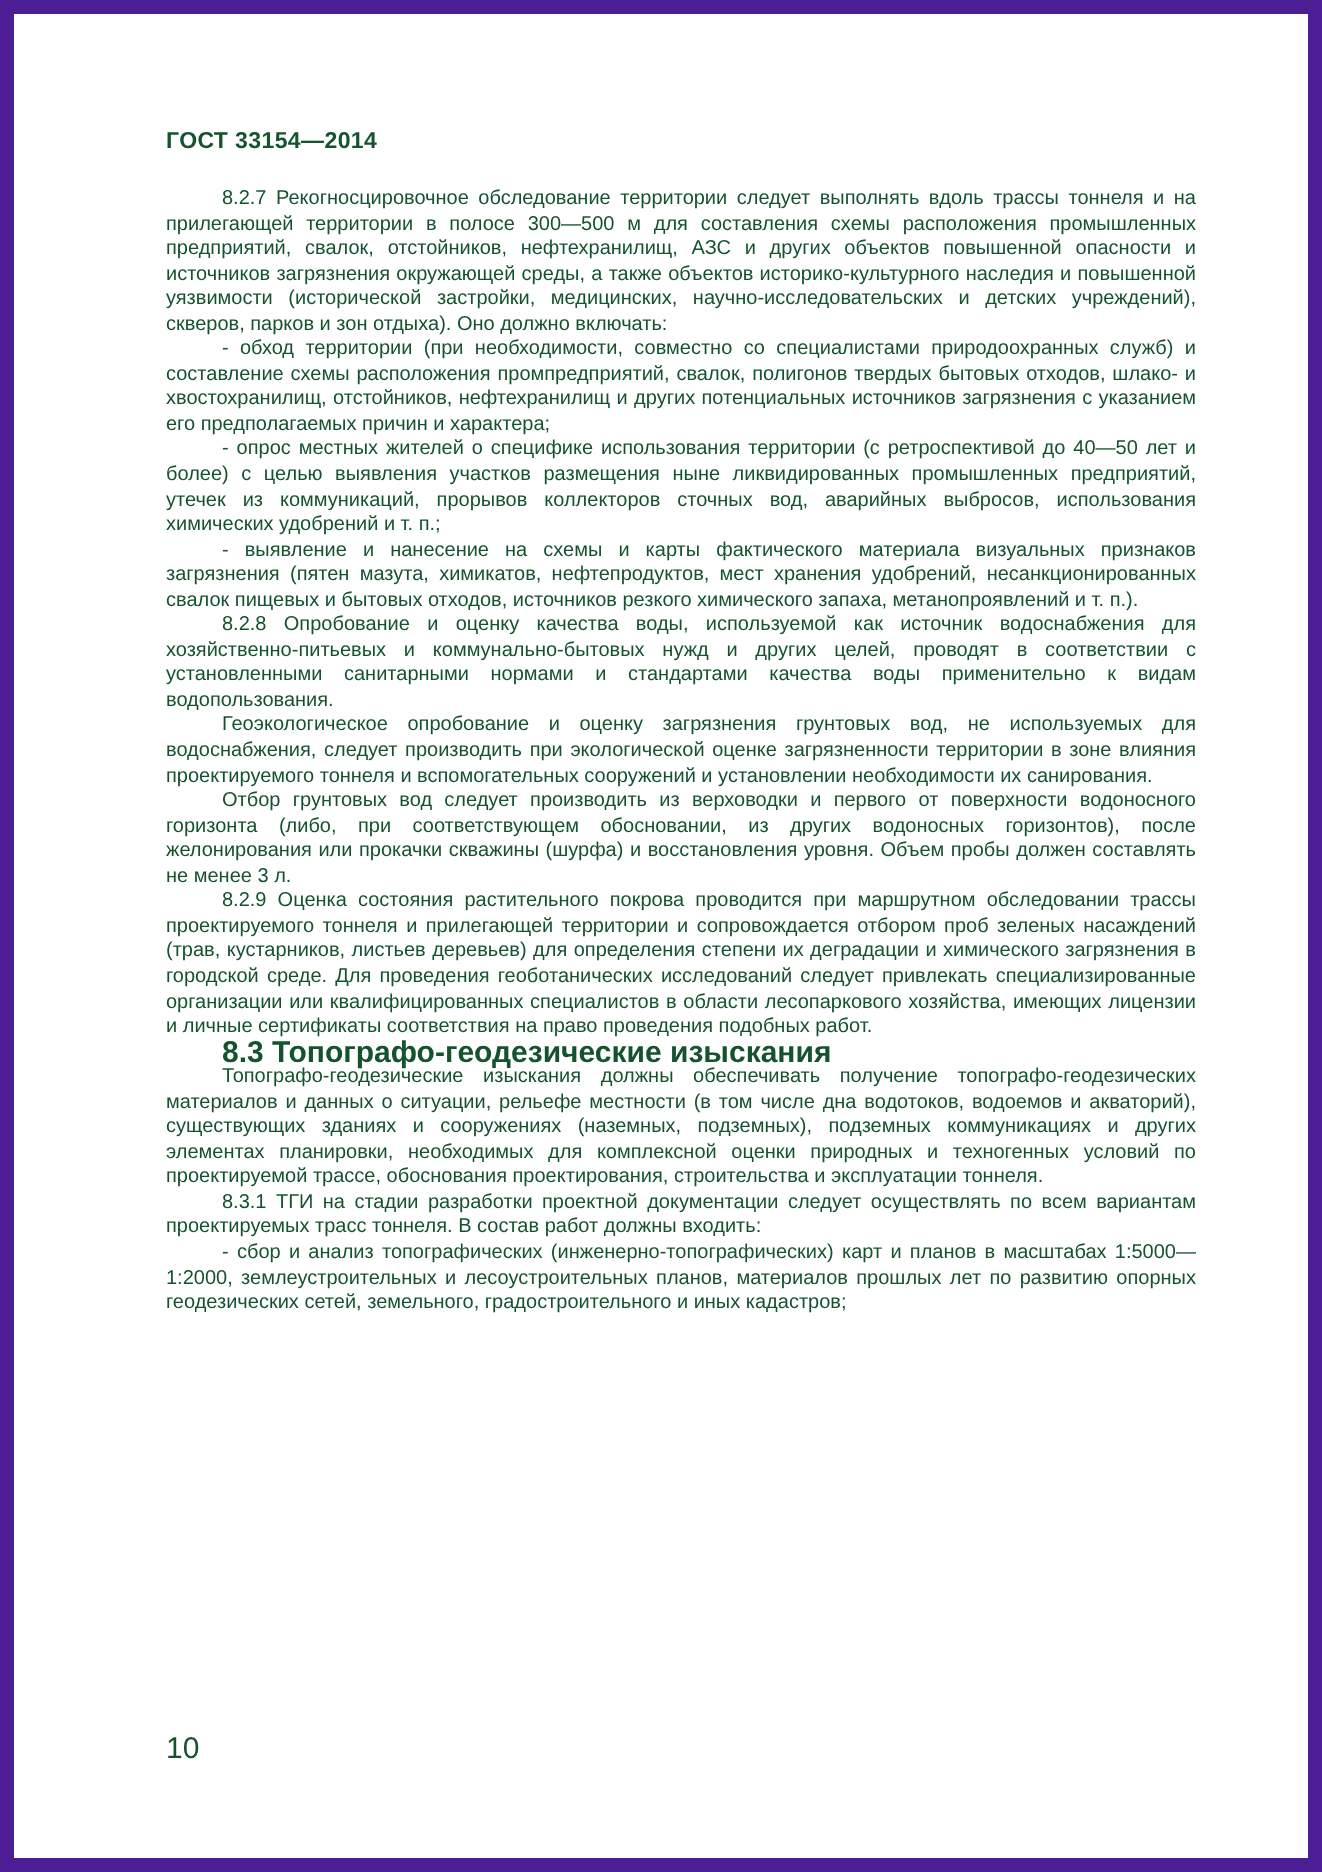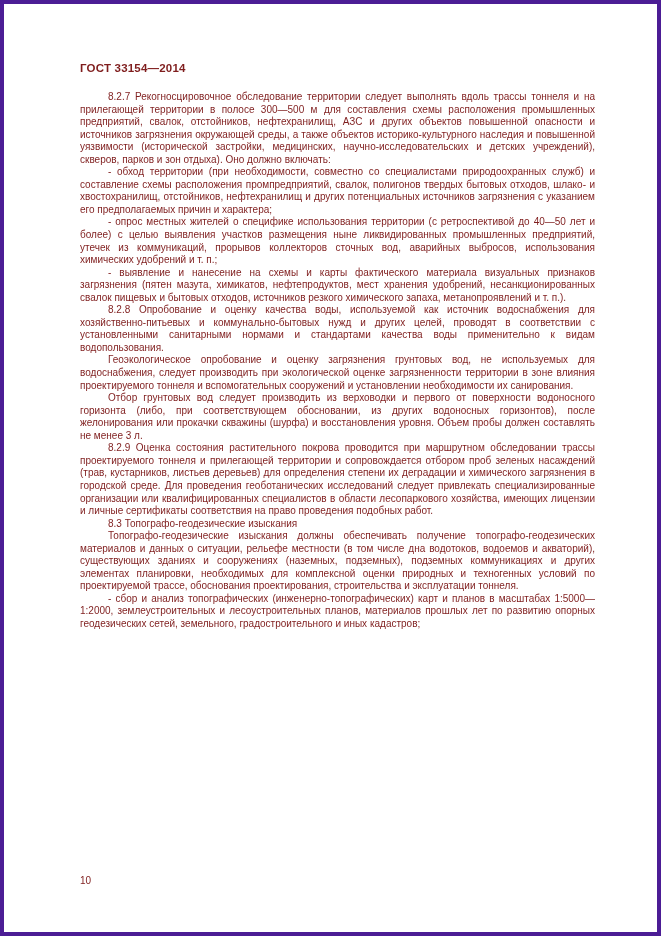--- a/index.html
+++ b/index.html
@@ -6,23 +6,23 @@
     margin: 0;
     padding: 0;
     background: #ffffff;
   }
   .page {
     position: relative;
     width: 661px;
     height: 936px;
     background: #ffffff;
     box-sizing: border-box;
-    border: 4px solid #4c1d95;
+    border: 7px solid #4c1d95;
     font-family: "Liberation Sans", sans-serif;
-    color: #7f1d1d;
+    color: #14532d;
     overflow: hidden;
   }
   .doc-header {
     position: absolute;
     top: 58px;
     left: 76px;
     font-size: 11.5px;
     font-weight: bold;
     letter-spacing: 0.2px;
   }
@@ -36,29 +36,29 @@
     text-align: justify;
   }
   .doc-body p {
     margin: 0;
     padding: 0;
     text-indent: 28px;
   }
   .section-heading {
     margin: 7px 0 7px 0;
     text-indent: 28px;
-    font-weight: normal;
-    font-size: 10px;
+    font-weight: bold;
+    font-size: 15px;
     text-align: left;
   }
   .doc-footer {
     position: absolute;
     left: 76px;
     bottom: 46px;
-    font-size: 10px;
+    font-size: 15px;
     text-align: right;
   }
 </style>
 </head>
 <body>
 
 <div class="page">
 
   <div class="doc-header">ГОСТ 33154—2014</div>
 
@@ -68,18 +68,19 @@
     <p>- опрос местных жителей о специфике использования территории (с ретроспективой до 40—50 лет и более) с целью выявления участков размещения ныне ликвидированных промышленных предприятий, утечек из коммуникаций, прорывов коллекторов сточных вод, аварийных выбросов, использования химических удобрений и т. п.;</p>
     <p>- выявление и нанесение на схемы и карты фактического материала визуальных признаков загрязнения (пятен мазута, химикатов, нефтепродуктов, мест хранения удобрений, несанкционированных свалок пищевых и бытовых отходов, источников резкого химического запаха, метанопроявлений и т. п.).</p>
     <p>8.2.8 Опробование и оценку качества воды, используемой как источник водоснабжения для хозяйственно-питьевых и коммунально-бытовых нужд и других целей, проводят в соответствии с установленными санитарными нормами и стандартами качества воды применительно к видам водопользования.</p>
     <p>Геоэкологическое опробование и оценку загрязнения грунтовых вод, не используемых для водоснабжения, следует производить при экологической оценке загрязненности территории в зоне влияния проектируемого тоннеля и вспомогательных сооружений и установлении необходимости их санирования.</p>
     <p>Отбор грунтовых вод следует производить из верховодки и первого от поверхности водоносного горизонта (либо, при соответствующем обосновании, из других водоносных горизонтов), после желонирования или прокачки скважины (шурфа) и восстановления уровня. Объем пробы должен составлять не менее 3 л.</p>
     <p>8.2.9 Оценка состояния растительного покрова проводится при маршрутном обследовании трассы проектируемого тоннеля и прилегающей территории и сопровождается отбором проб зеленых насаждений (трав, кустарников, листьев деревьев) для определения степени их деградации и химического загрязнения в городской среде. Для проведения геоботанических исследований следует привлекать специализированные организации или квалифицированных специалистов в области лесопаркового хозяйства, имеющих лицензии и личные сертификаты соответствия на право проведения подобных работ.</p>
 
     <p class="section-heading">8.3 Топографо-геодезические изыскания</p>
 
     <p>Топографо-геодезические изыскания должны обеспечивать получение топографо-геодезических материалов и данных о ситуации, рельефе местности (в том числе дна водотоков, водоемов и акваторий), существующих зданиях и сооружениях (наземных, подземных), подземных коммуникациях и других элементах планировки, необходимых для комплексной оценки природных и техногенных условий по проектируемой трассе, обоснования проектирования, строительства и эксплуатации тоннеля.</p>
+    <p>8.3.1 ТГИ на стадии разработки проектной документации следует осуществлять по всем вариантам проектируемых трасс тоннеля. В состав работ должны входить:</p>
     <p>- сбор и анализ топографических (инженерно-топографических) карт и планов в масштабах 1:5000—1:2000, землеустроительных и лесоустроительных планов, материалов прошлых лет по развитию опорных геодезических сетей, земельного, градостроительного и иных кадастров;</p>
   </div>
 
   <div class="doc-footer">10</div>
 
 </div>
 
 </body></html>

